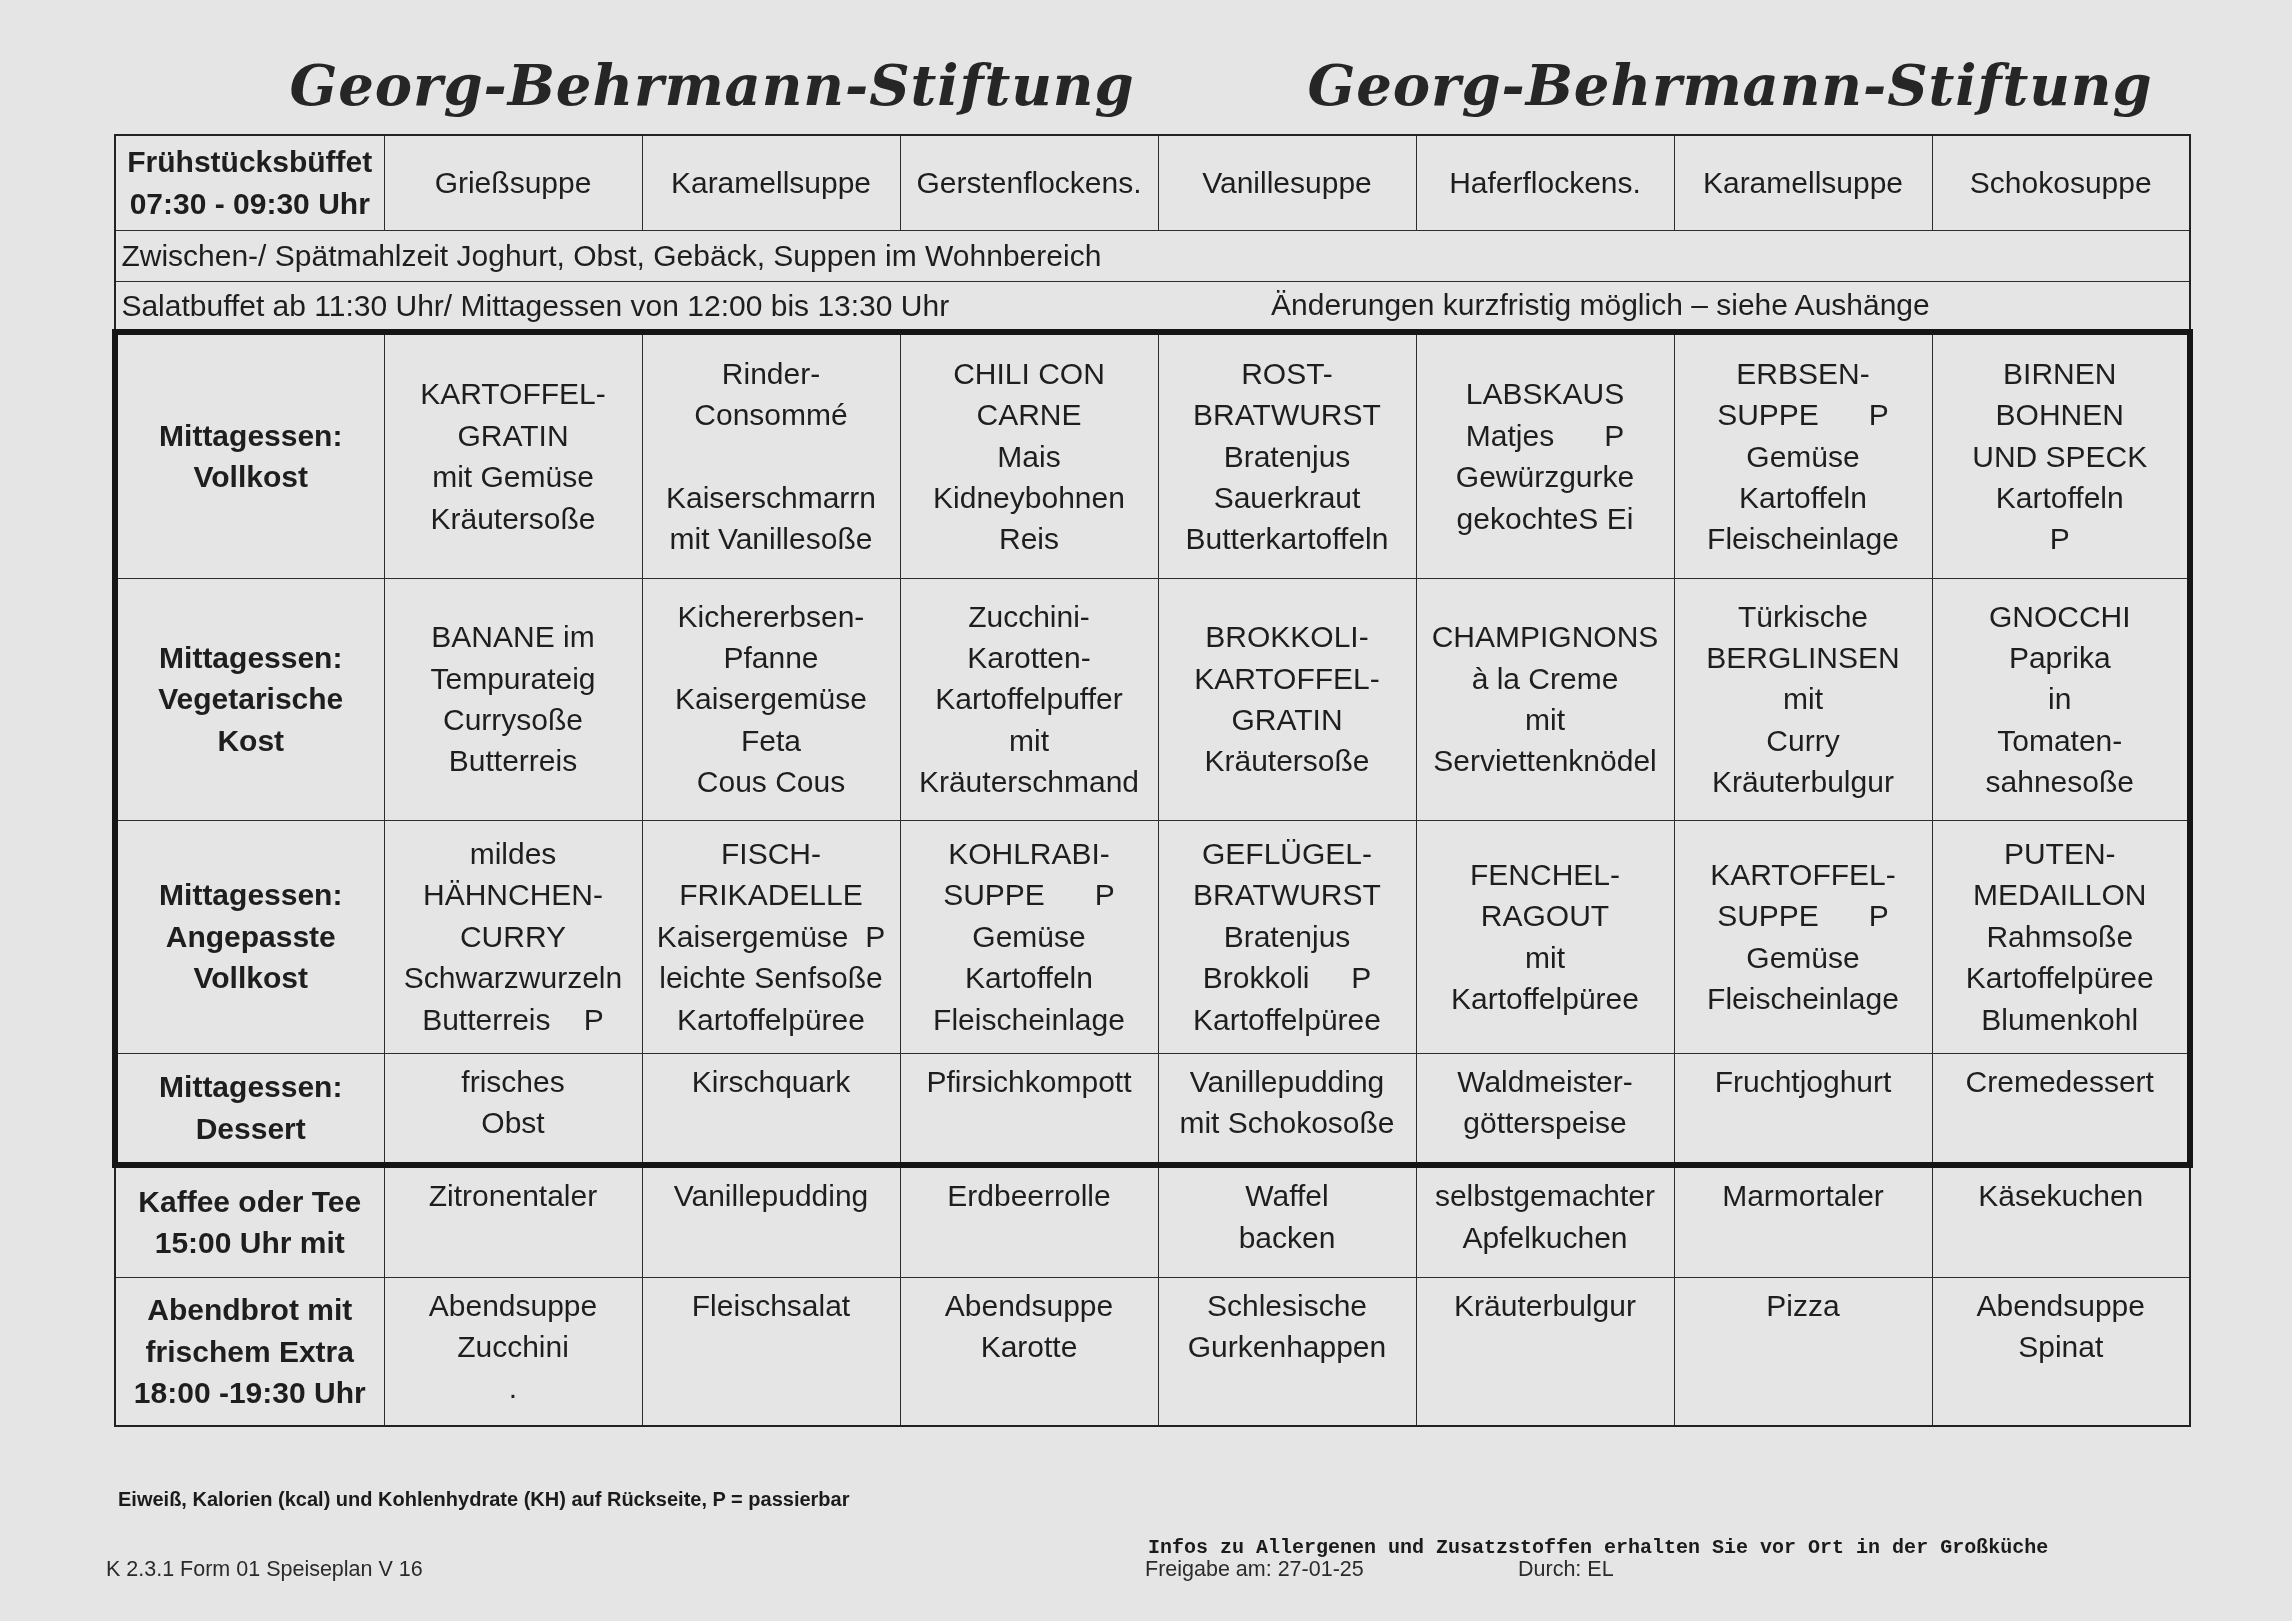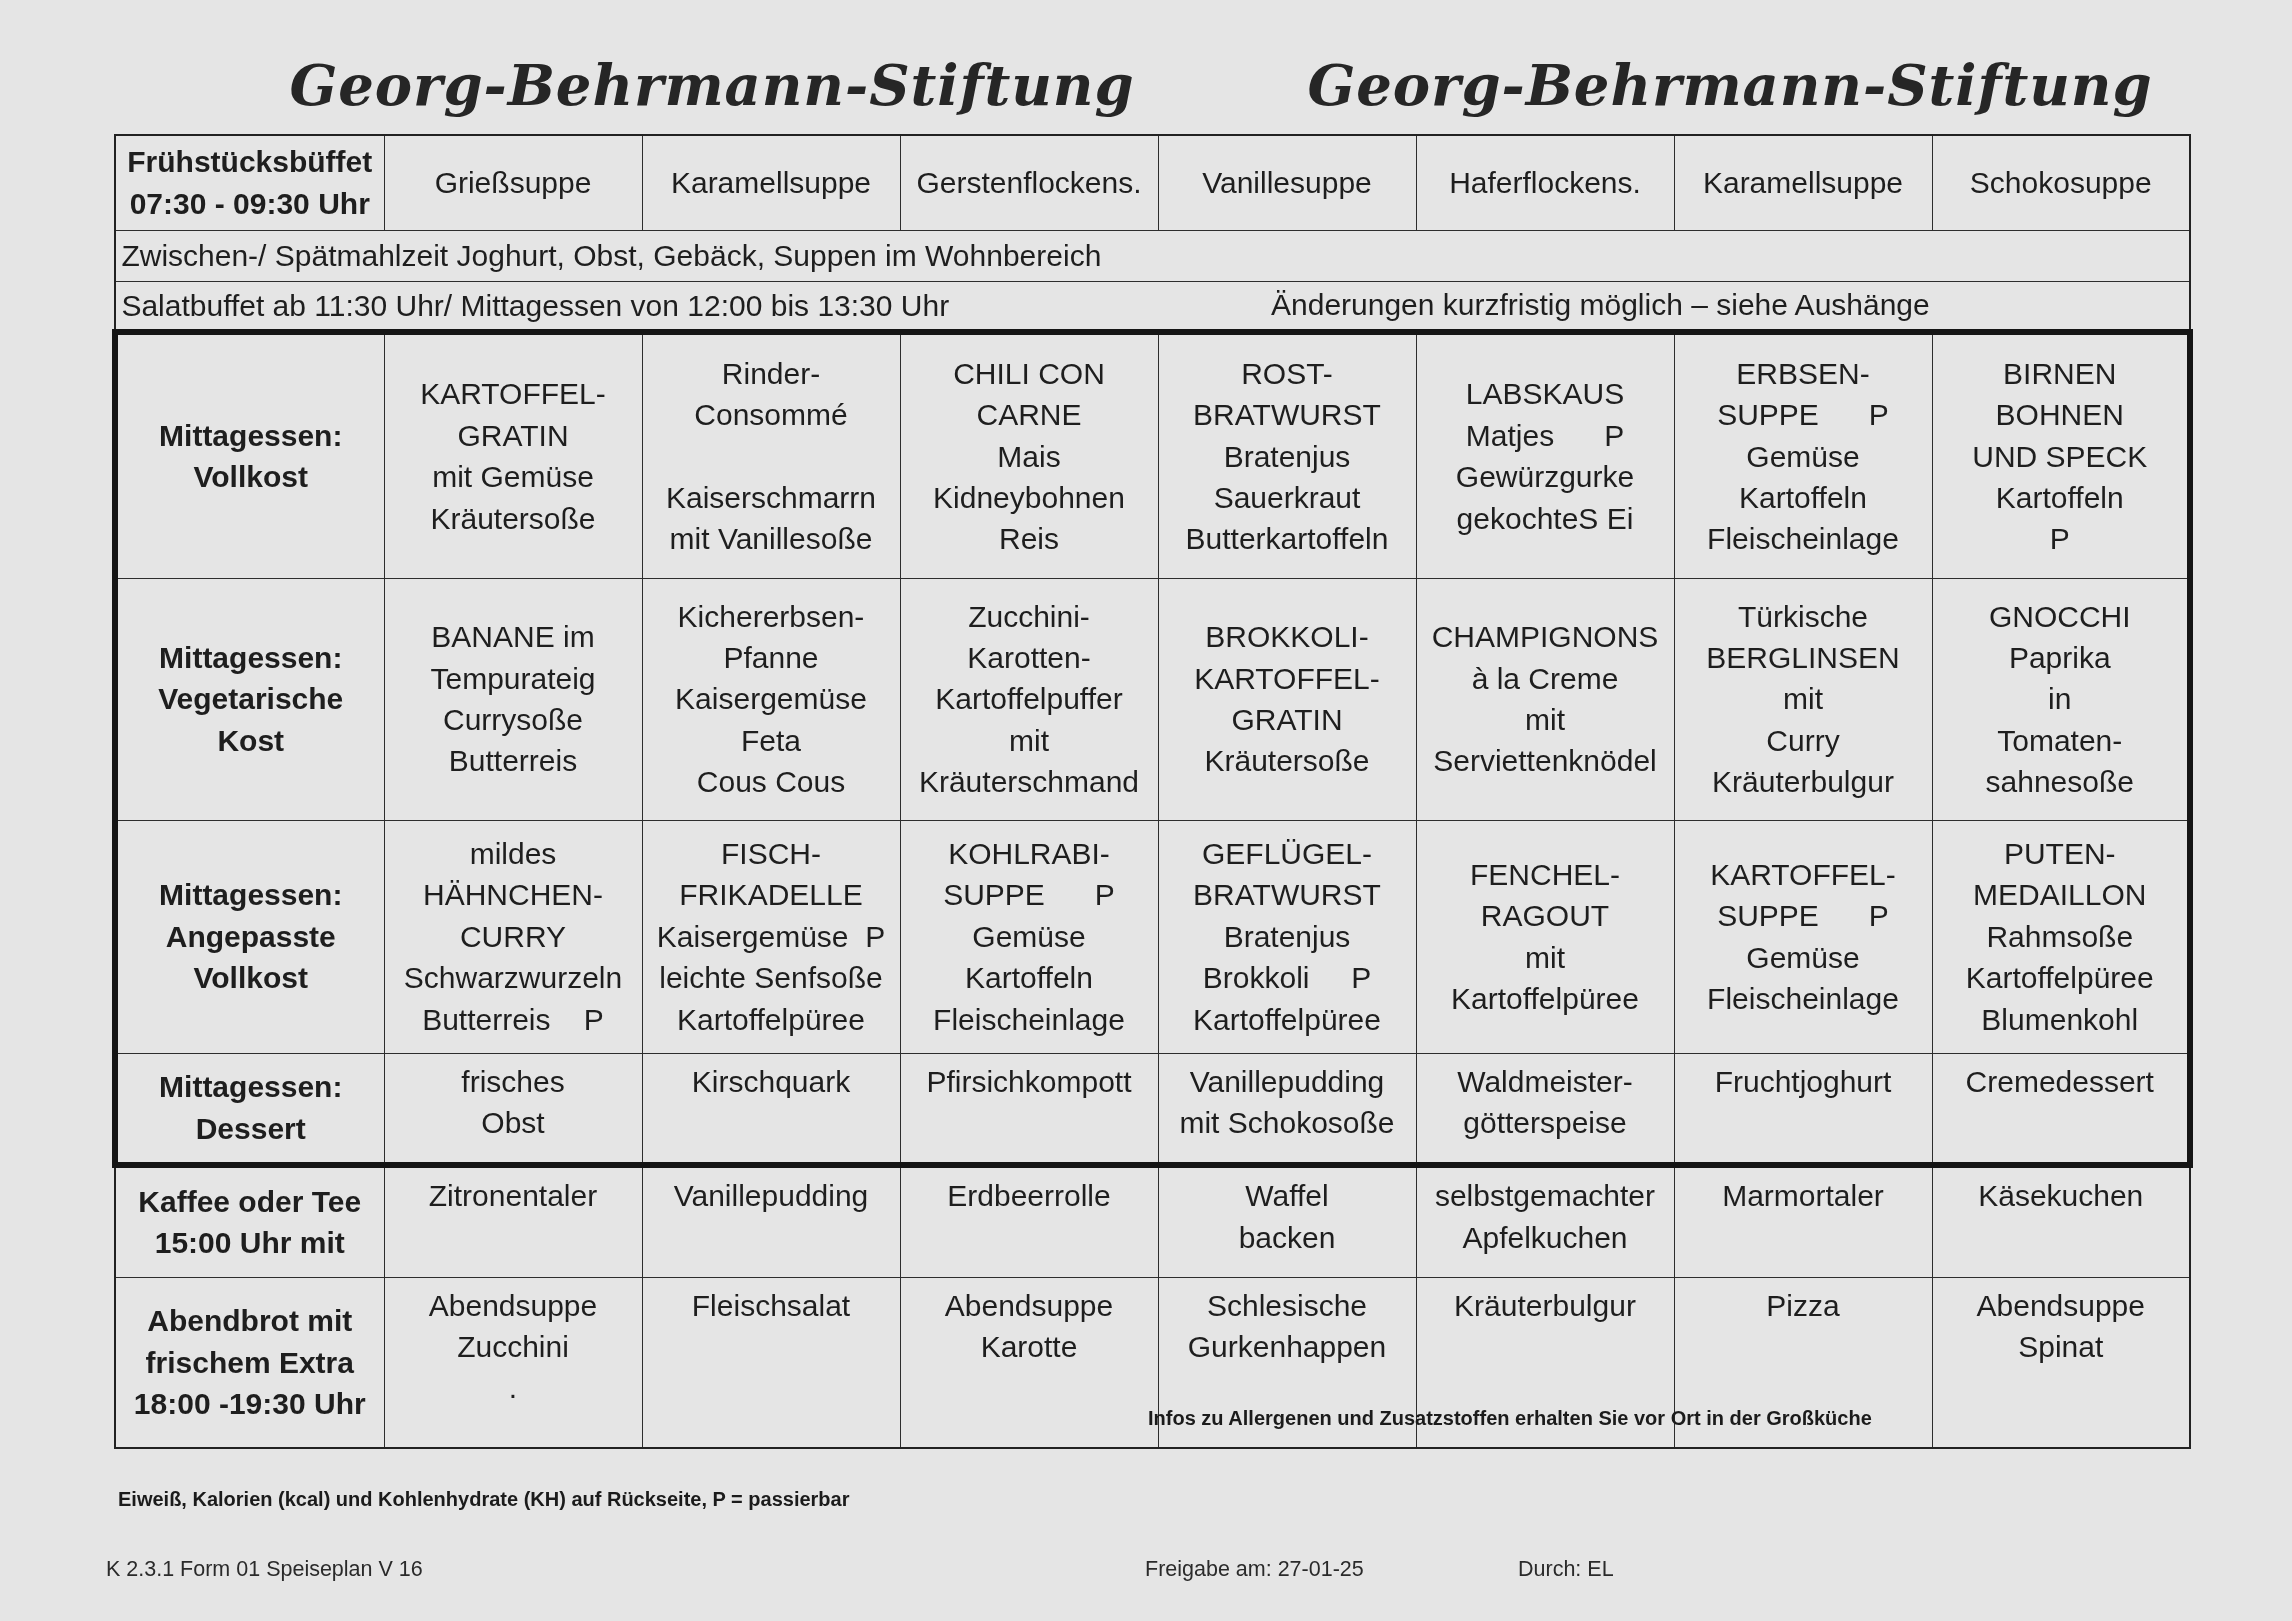--- a/index.html
+++ b/index.html
@@ -28,21 +28,21 @@
   table.plan { border:2.7px solid #222; }
 
   tr.r-head    { height:57px; }
   tr.r-breakfast { height:95px; }
   tr.r-notice  { height:51px; }
   tr.r-vollkost { height:246px; }
   tr.r-veg     { height:242px; }
   tr.r-adapted { height:233px; }
   tr.r-dessert { height:112px; }
   tr.r-coffee  { height:112px; }
-  tr.r-dinner  { height:171px;padding-left:44px; }
+  tr.r-dinner  { height:149px;padding-left:44px; }
 
   .lbl {
     font-weight:bold; text-align:center; vertical-align:middle;
     white-space:pre-line;
   }
   th.plan-title { font-size:32px; vertical-align:middle; text-align:center; }
   th.day {
     font-size:32px; font-weight:bold; text-align:left; vertical-align:middle;
     padding-left:7.2px; white-space:nowrap;
   }
@@ -272,20 +272,20 @@
 Gurkenhappen</td>
         <td class="cell">Kräuterbulgur</td>
         <td class="cell">Pizza</td>
         <td class="cell">Abendsuppe
 Spinat</td>
       </tr>
     </tbody>
   </table>
 
   <div class="foot-bold" style="left:118px; top:1488px;">Eiweiß, Kalorien (kcal) und Kohlenhydrate (KH) auf Rückseite, P = passierbar</div>
-  <div class="foot-bold" style="left:1148px; top:1407px;">Infos zu Allergenen und Zusatzstoffen erhalten Sie vor Ort in der Großküche</div>
+  <div class="foot-bold" style="left:1148px; top:1536px;font-family:Liberation Mono, monospace;">Infos zu Allergenen und Zusatzstoffen erhalten Sie vor Ort in der Großküche</div>
 
   <div class="foot-small" style="left:106px; top:1557px;">K 2.3.1 Form 01 Speiseplan V 16</div>
   <div class="foot-small" style="left:1145px; top:1557px;">Freigabe am: 27-01-25</div>
   <div class="foot-small" style="left:1518px; top:1557px;">Durch: EL</div>
 
 </div>
 
 
 </body></html>

